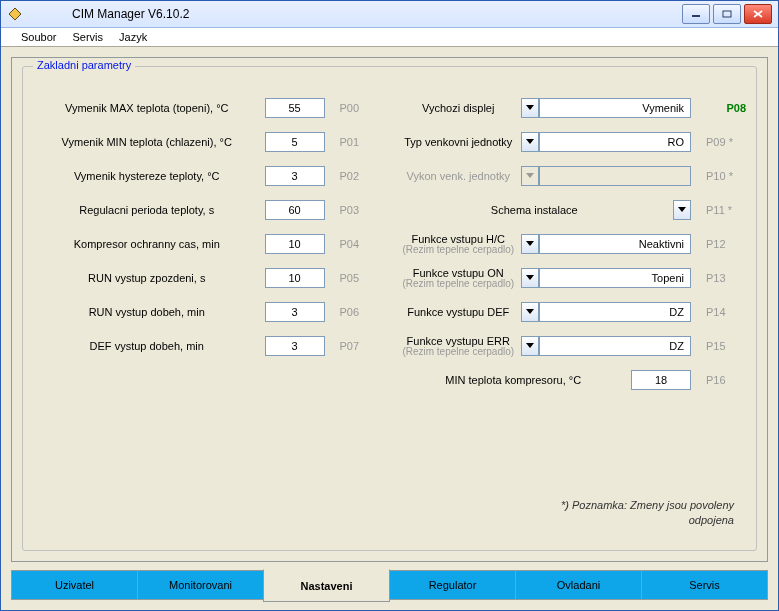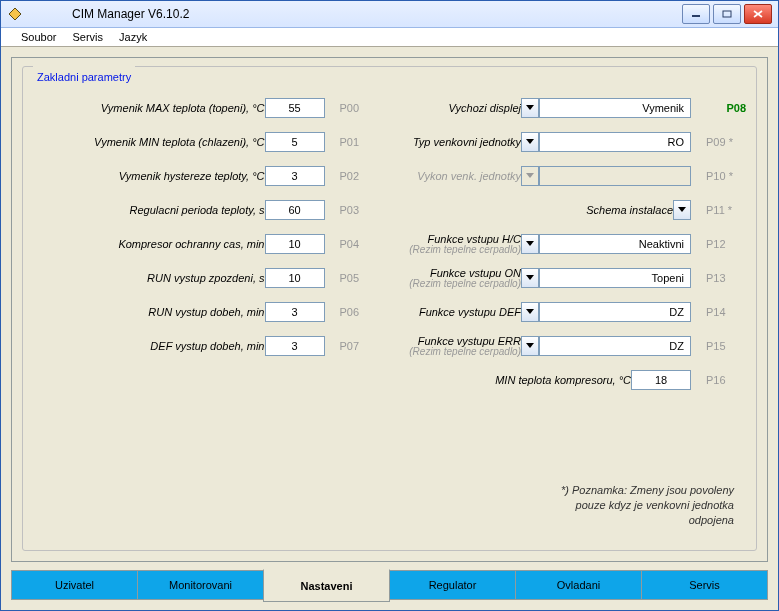--- a/index.html
+++ b/index.html
@@ -8,25 +8,25 @@
   .titlebar .icon { width:16px;height:16px; margin-right:4px; display:flex;align-items:center;justify-content:center;}
   .titlebar .title { font-size:12px; color:#000; }
   .winbtns { margin-left:auto; display:flex; gap:3px; }
   .winbtn { width:26px; height:18px; border:1px solid #6d88b8; background:linear-gradient(#f3f8ff,#c9ddff); border-radius:2px; display:flex;align-items:center;justify-content:center; color:#2a3e66; font-size:10px; line-height:1;}
   .winbtn.close { background:linear-gradient(#ff8a7a,#d83a26); color:#fff; border-color:#a02a1a;}
   .menubar { height:18px; background:#fff; display:flex; align-items:center; padding:0 20px; gap:16px; font-size:11px; color:#000; border-bottom:1px solid #aca899;}
   .menuitem { cursor:default; }
   .client { position:absolute; top:48px; left:0; right:0; bottom:0; background:#ece9d8; }
   .panel { position:absolute; left:10px; right:10px; top:8px; bottom:48px; background:#ece9d8; border:1px solid #919b9c; }
   .groupbox { position:absolute; left:10px; right:10px; top:8px; bottom:10px; border:1px solid #c0c0c0; border-radius:3px; }
-  .grouptitle { position:absolute; top:-8px; left:10px; background:#ece9d8; padding:12px 4px; color:#0015e8; font-size:11px; }
+  .grouptitle { position:absolute; top:-8px; left:10px; background:#ece9d8; padding:0 4px; color:#0015e8; font-size:11px; }
   .cols { display:flex; height:100%; }
   .col { width:50%; padding:24px 10px 4px 6px; box-sizing:border-box; }
   .row { display:flex; align-items:center; height:34px; }
-  .row .lbl { flex:1; text-align:right; color:#000;font-style:italic; }
+  .row .lbl { flex:1; text-align:center; color:#000; }
   .row .lbl .main { display:block; }
   .row .lbl .sub { display:block; font-size:10px; color:#999; line-height:1;}
   .row.disabled .lbl { color:#999; }
   .numfld, .txtfld { width:60px; height:20px; box-sizing:border-box; border:1px solid #7f9db9; background:#fff; text-align:center; font:inherit; }
   .wide { width:152px; text-align:right; padding-right:6px;}
   .ddbtn { width:18px; height:20px; box-sizing:border-box; border:1px solid #7f9db9; background:linear-gradient(#fff,#dbe6f5); display:flex;align-items:center;justify-content:center; margin-right:0;}
   .ddwrap { display:flex; }
   .ddbtn.disabled, .txtfld.disabled { background:#ece9d8; color:#999;}
   .pcode { width:40px; text-align:left; padding-left:15px; color:#999; }
   .pcode.hl { color:#008000; font-weight:bold;text-align:right; }
@@ -253,21 +253,20 @@
             <div class="row">
                 <span class="lbl">MIN teplota kompresoru, °C</span>
                 <input class="numfld" value="18" style="">
                 <span class="pcode">P16</span>
               </div>
           </div>
         </div>
 
         <div class="note">
           <div>*) Poznamka: Zmeny jsou povoleny</div>
-          <div>pouze kdyz je venkovni jednotka</div>
           <div>odpojena</div>
         </div>
       </div>
     </div>
 
     <div class="tabs">
       <div class="tab">Uzivatel</div>
       <div class="tab">Monitorovani</div>
       <div class="tab active">Nastaveni</div>
       <div class="tab">Regulator</div>

